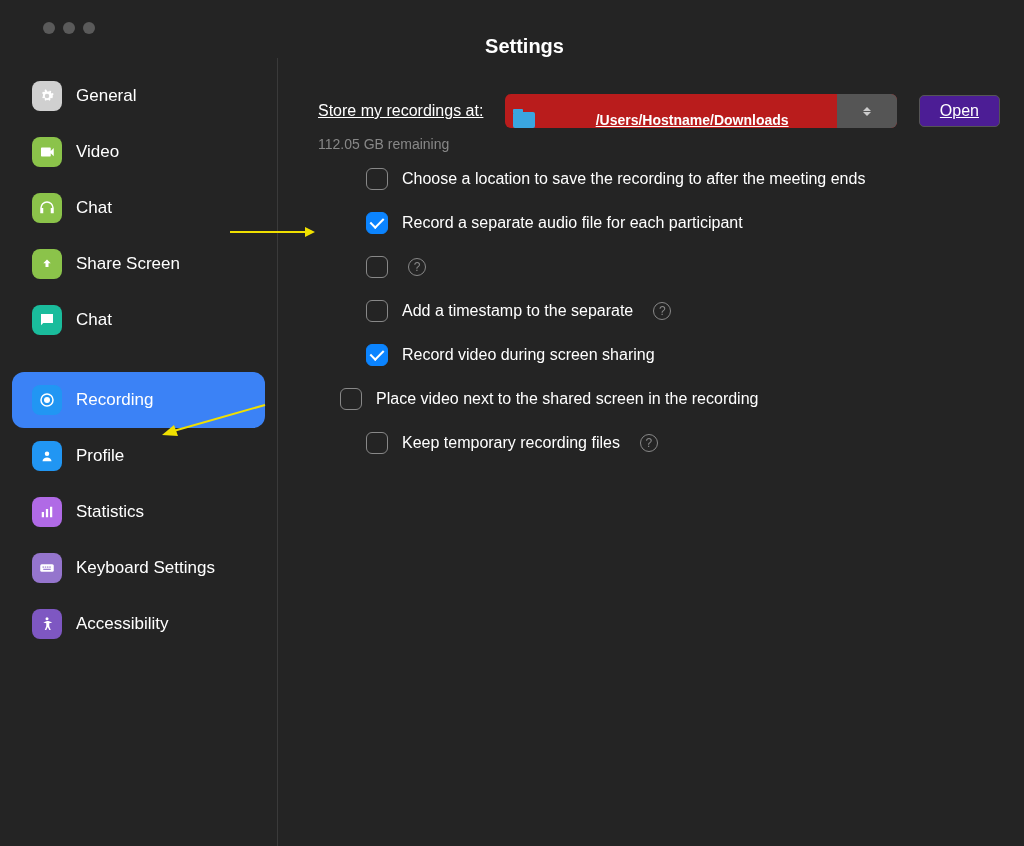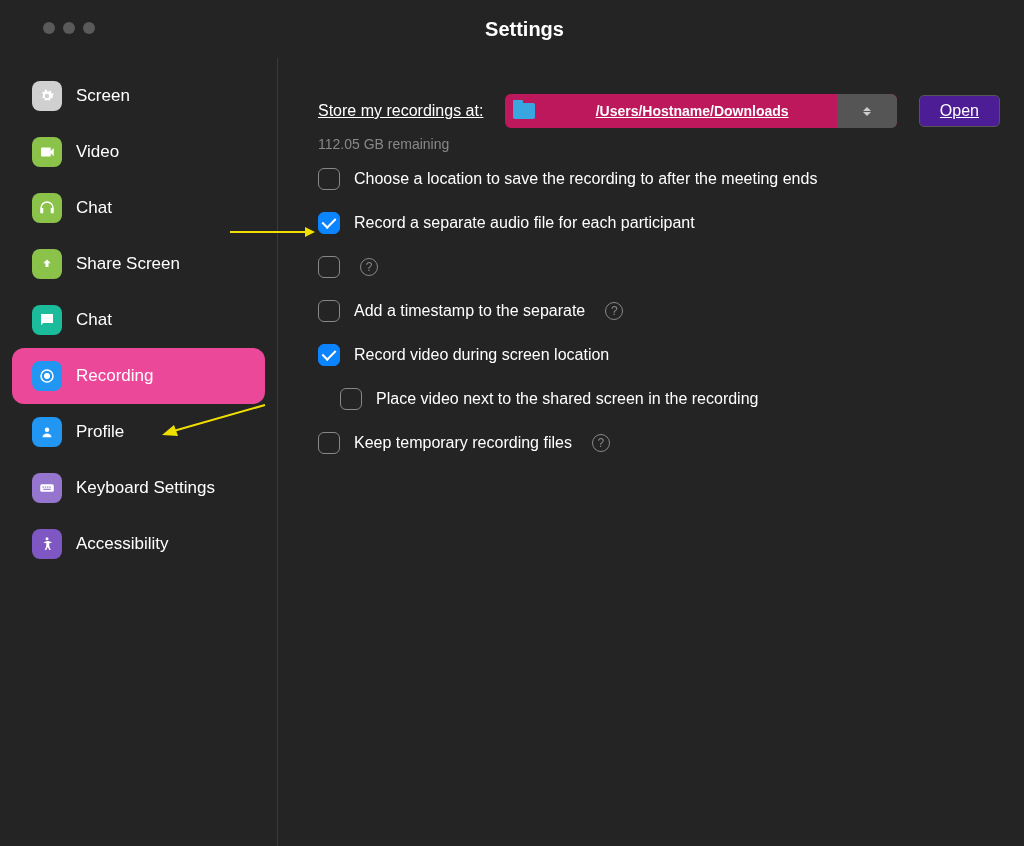--- a/index.html
+++ b/index.html
@@ -8,21 +8,21 @@
     height: 846px;
     background: #242424;
     font-family: -apple-system, BlinkMacSystemFont, "Segoe UI", Helvetica, Arial, sans-serif;
     color: #ffffff;
     overflow: hidden;
     position: relative;
   }
   .titlebar {
     height: 58px;
     display: flex;
-    align-items: center;
+    align-items: flex-end;
     position: relative;
     margin-left: 25px;
   }
   .traffic {
     position: absolute;
     left: 18px;
     top: 22px;
     display: flex;
     gap: 8px;
   }
@@ -50,21 +50,22 @@
     align-items: center;
     gap: 14px;
     height: 56px;
     padding-left: 20px;
     font-size: 17px;
     cursor: pointer;
     border-radius: 12px;
     margin: 0 12px;
   }
   .sb-item.active {
-    background: #ec4899;
+    background: #3b82f6;
+    margin-top: 24px;
   }
   .sb-icon {
     width: 30px; height: 30px;
     border-radius: 8px;
     display: flex; align-items: center; justify-content: center;
     flex-shrink: 0;
   }
   .main {
     flex: 1;
     padding: 36px 24px 0 40px;
@@ -74,22 +75,22 @@
     align-items: center;
     gap: 22px;
     margin-bottom: 8px;
     text-decoration: underline;
   }
   .store-label {
     font-size: 16px;
   }
   .path-box {
     display: flex;
-    align-items: center;
-    background: #be185d;
+    align-items: flex-end;
+    background: #b91c1c;
     height: 34px;
     border-radius: 6px;
     flex: 1;
     position: relative;
     padding-left: 8px;
   }
   .folder-icon {
     width: 22px; height: 16px;
     background: #3aa6e0;
     border-radius: 2px;
@@ -142,20 +143,21 @@
     color: #888;
     font-size: 14px;
     margin-bottom: 16px;
   }
   .option {
     display: flex;
     align-items: center;
     gap: 14px;
     margin-bottom: 22px;
     font-size: 16px;
+    margin-left: 48px;
   }
   .option.indent {
     margin-left: 22px;
   }
   .chk {
     width: 22px; height: 22px;
     border: 1.5px solid #888;
     border-radius: 6px;
     display:flex;
     align-items:center;
@@ -206,21 +208,21 @@
 
 <div class="content">
   <div class="sidebar">
 
     <div class="sb-item">
       <div class="sb-icon" style="background:#d0d0d0">
         <svg width="18" height="18" viewBox="0 0 24 24" fill="#fff">
             <path d="M19.4 13l.6-1-.6-1 1.5-1.2-1-1.7-1.9.4-.8-.8.4-1.9-1.7-1-1.2 1.5-1-.6-1 .6L10.5 3l-1.7 1 .4 1.9-.8.8-1.9-.4-1 1.7L7 10.2l-.6 1 .6 1L5.5 13.4l1 1.7 1.9-.4.8.8-.4 1.9 1.7 1 1.2-1.5 1 .6 1-.6 1.2 1.5 1.7-1-.4-1.9.8-.8 1.9.4 1-1.7L19.4 13M12 15a3 3 0 110-6 3 3 0 010 6z"></path>
           </svg>
       </div>
-      <span>Screen</span>
+      <span>General</span>
     </div>
 
     <div class="sb-item">
       <div class="sb-icon" style="background:#8bc34a">
         <svg width="18" height="18" viewBox="0 0 24 24" fill="#fff">
             <path d="M17 10.5V7a1 1 0 00-1-1H5a1 1 0 00-1 1v10a1 1 0 001 1h11a1 1 0 001-1v-3.5l4 4v-11l-4 4z"></path>
           </svg>
       </div>
       <span>Video</span>
     </div>
@@ -266,20 +268,30 @@
     <div class="sb-item">
       <div class="sb-icon" style="background:#2196f3">
         <svg width="18" height="18" viewBox="0 0 24 24" fill="#fff">
             <circle cx="12" cy="9" r="3"></circle>
             <path d="M6 19c0-3 3-5 6-5s6 2 6 5"></path>
           </svg>
       </div>
       <span>Profile</span>
     </div>
 
+    <div class="sb-item">
+      <div class="sb-icon" style="background:#b06ae6">
+        <svg width="18" height="18" viewBox="0 0 24 24" fill="#fff">
+            <rect x="5" y="12" width="3" height="7"></rect>
+            <rect x="10.5" y="8" width="3" height="11"></rect>
+            <rect x="16" y="5" width="3" height="14"></rect>
+          </svg>
+      </div>
+      <span>Statistics</span>
+    </div>
 
     <div class="sb-item">
       <div class="sb-icon" style="background:#9575cd">
         <svg width="18" height="18" viewBox="0 0 24 24" fill="#fff">
             <rect x="3" y="7" width="18" height="10" rx="2"></rect>
             <rect x="6" y="10" width="2" height="1.5" fill="#9575cd"></rect>
             <rect x="9" y="10" width="2" height="1.5" fill="#9575cd"></rect>
             <rect x="12" y="10" width="2" height="1.5" fill="#9575cd"></rect>
             <rect x="15" y="10" width="2" height="1.5" fill="#9575cd"></rect>
             <rect x="7" y="13" width="10" height="1.5" fill="#9575cd"></rect>
@@ -331,21 +343,21 @@
     </div>
 
     <div class="option">
       <div class="chk"></div>
       <span>Add a timestamp to the separate</span>
       <span class="help">?</span>
     </div>
 
     <div class="option">
       <div class="chk checked"></div>
-      <span>Record video during screen location</span>
+      <span>Record video during screen sharing</span>
     </div>
 
     <div class="option indent">
       <div class="chk"></div>
       <span>Place video next to the shared screen in the recording</span>
     </div>
 
     <div class="option">
       <div class="chk"></div>
       <span>Keep temporary recording files</span>

